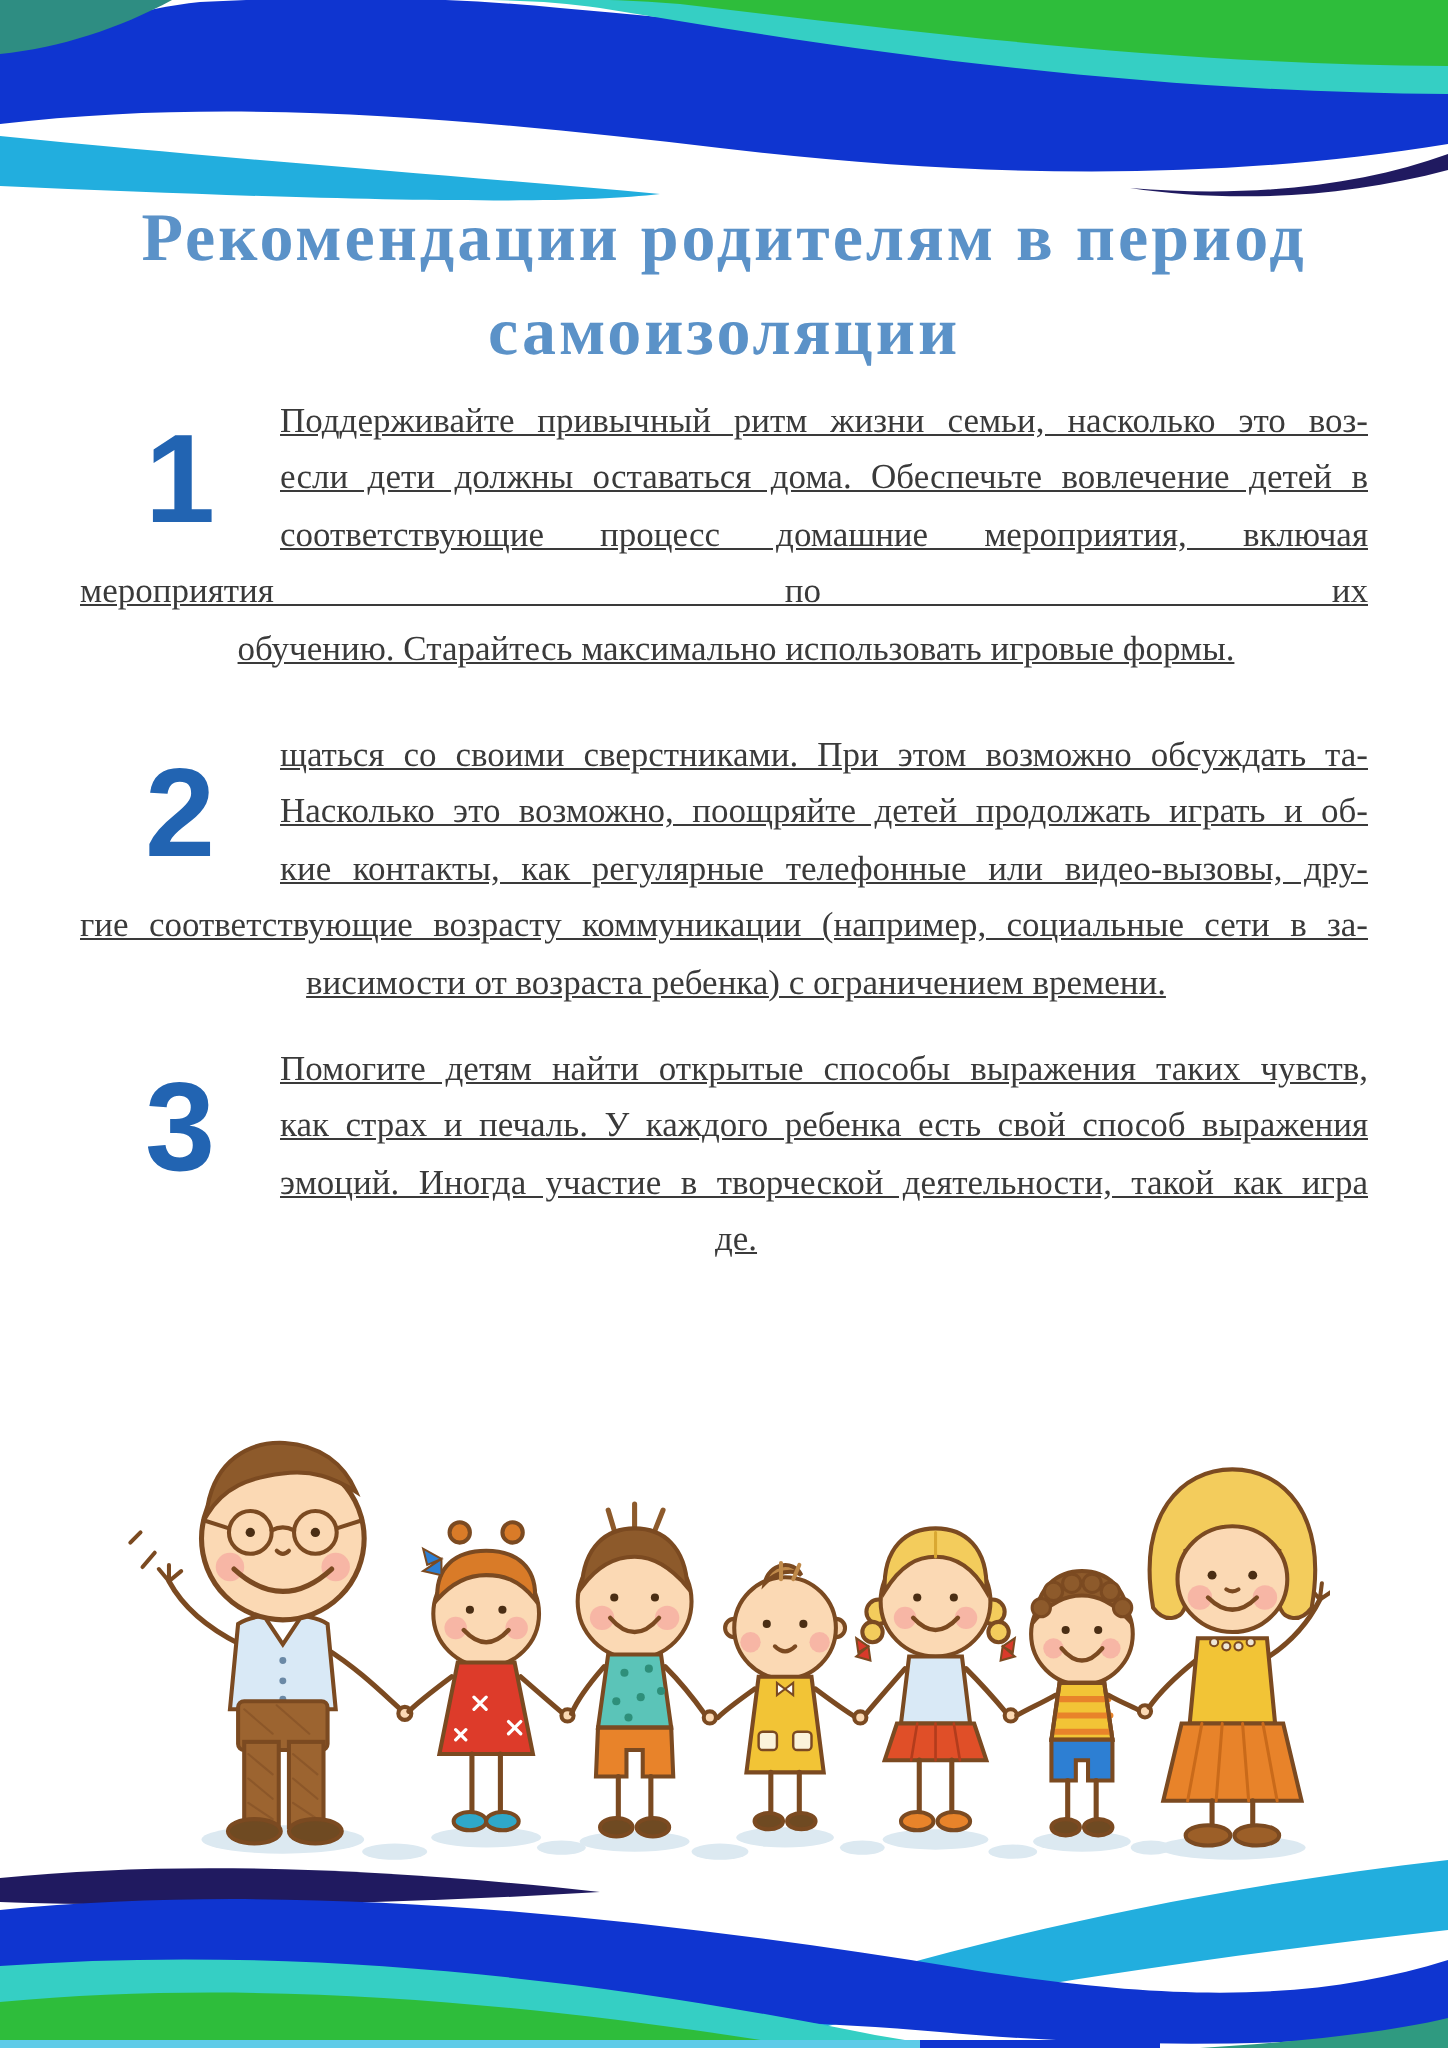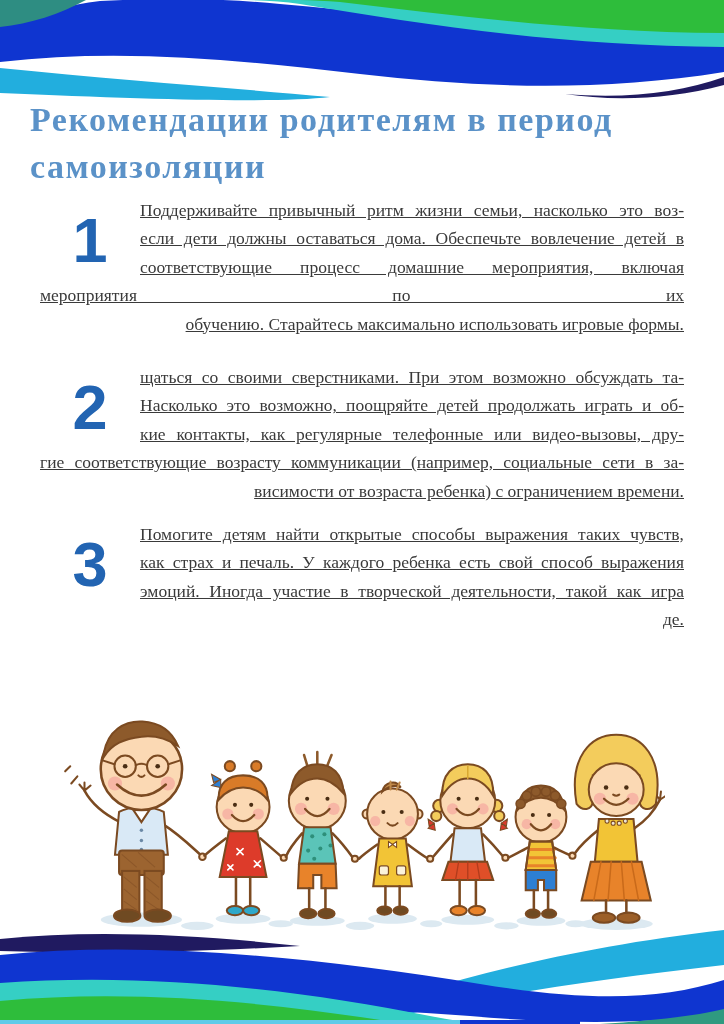--- a/index.html
+++ b/index.html
@@ -5,36 +5,36 @@
   html,body{margin:0;padding:0;background:#ffffff;}
   .page{
     position:relative;width:724px;height:1024px;background:#ffffff;
     overflow:hidden;font-family:"Liberation Serif",serif;
   }
   .wave{position:absolute;left:0;display:block;}
   .wave-top{top:0;}
   .wave-bottom{bottom:0;}
   .title{
     position:relative;margin:0 30px;padding-top:96px;
-    font-weight:bold;font-size:34px;line-height:47px;
+    text-align:center;font-weight:bold;font-size:34px;line-height:47px;
     color:#5b92c8;letter-spacing:1.5px;
   }
   .content{position:relative;margin:6px 40px 0 40px;color:#3a3a3a;font-size:17.5px;}
   .para{position:relative;}
   .para.p2{margin-top:25px;}
   .para.p3{margin-top:15px;}
   .num{
     float:left;width:100px;height:76px;margin-top:8px;
     font-family:"Liberation Sans",sans-serif;font-weight:bold;
     font-size:63px;line-height:72px;text-align:center;color:#2264b2;
   }
   .ptext{}
   .tline{line-height:28.4px;white-space:normal;text-decoration:underline;}
   .jline{text-align:justify;text-align-last:justify;-moz-text-align-last:justify;}
-  .lastline{text-align:right;margin-left:12px;}
+  .lastline{text-align:center;margin-left:12px;}
   .para::after{content:"";display:block;clear:both;}
   .family{position:absolute;left:55px;top:698px;}
 </style>
 </head>
 <body>
 
 <div class="page">
 
   <svg class="wave wave-top" width="724" height="106" viewBox="0 0 724 106" aria-hidden="true">
     <path d="M0,26 C40,14 70,4 100,1 C160,-2 220,-2 280,4 C420,16 560,34 724,40

